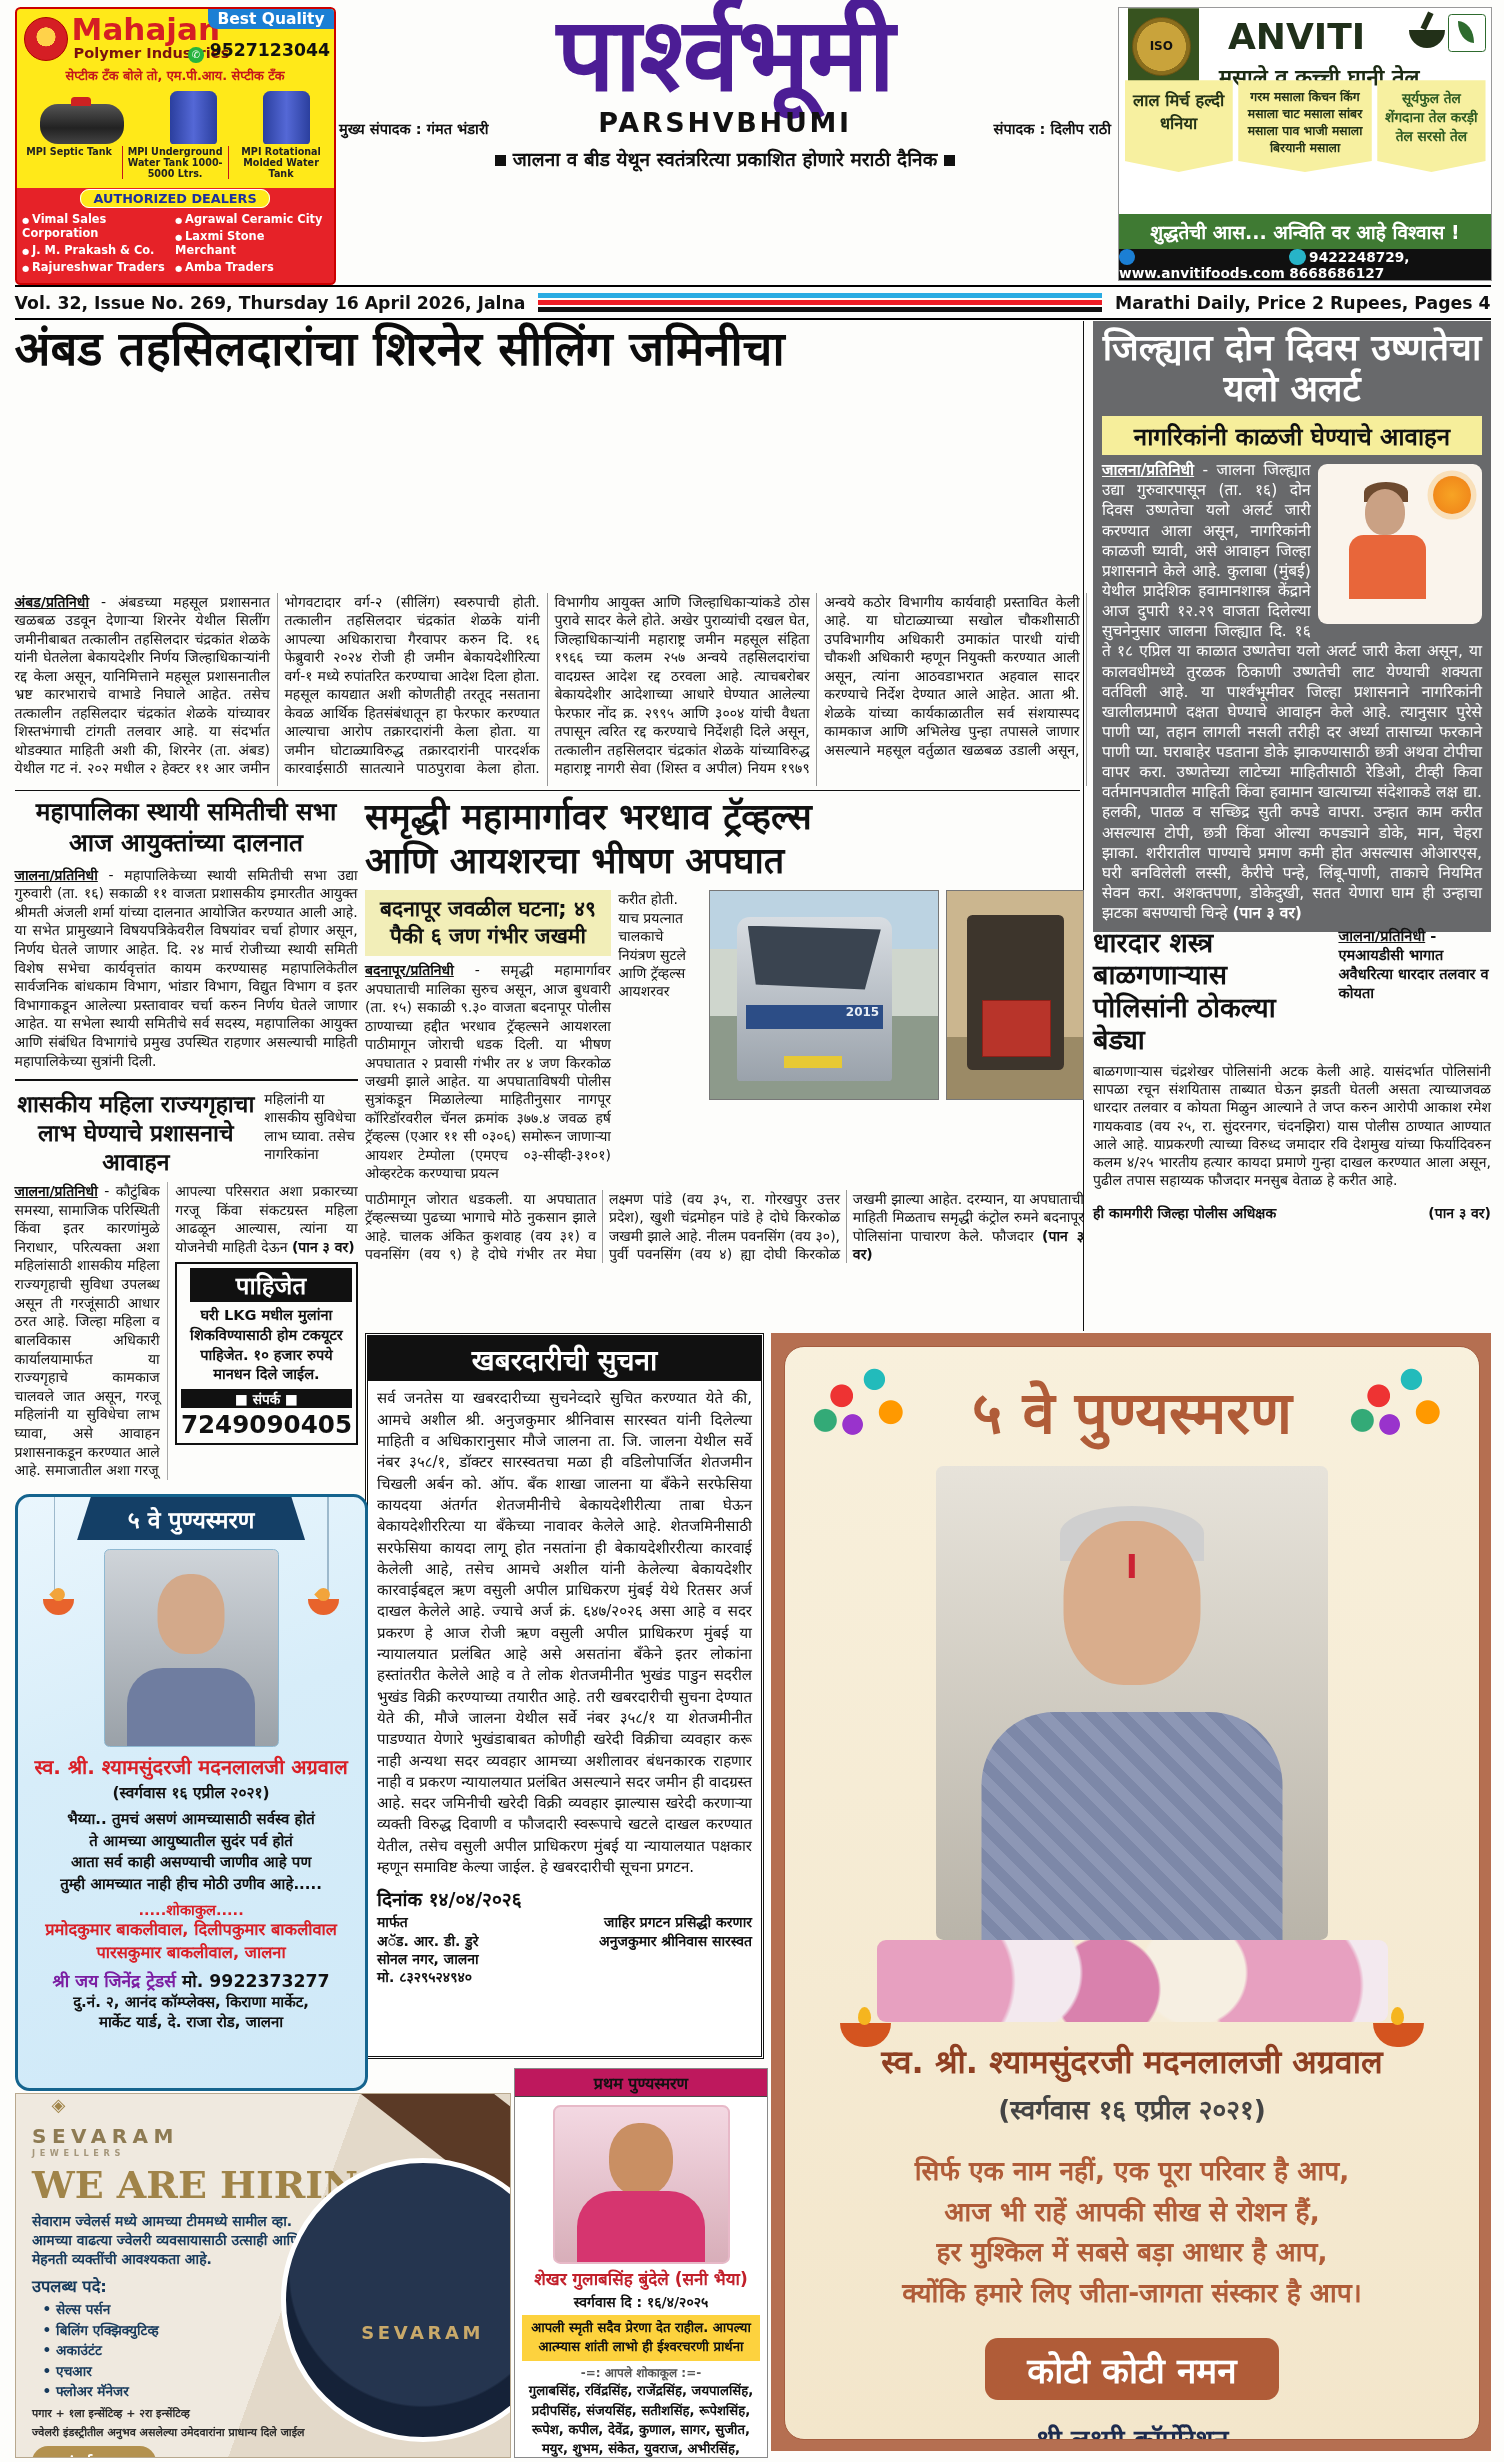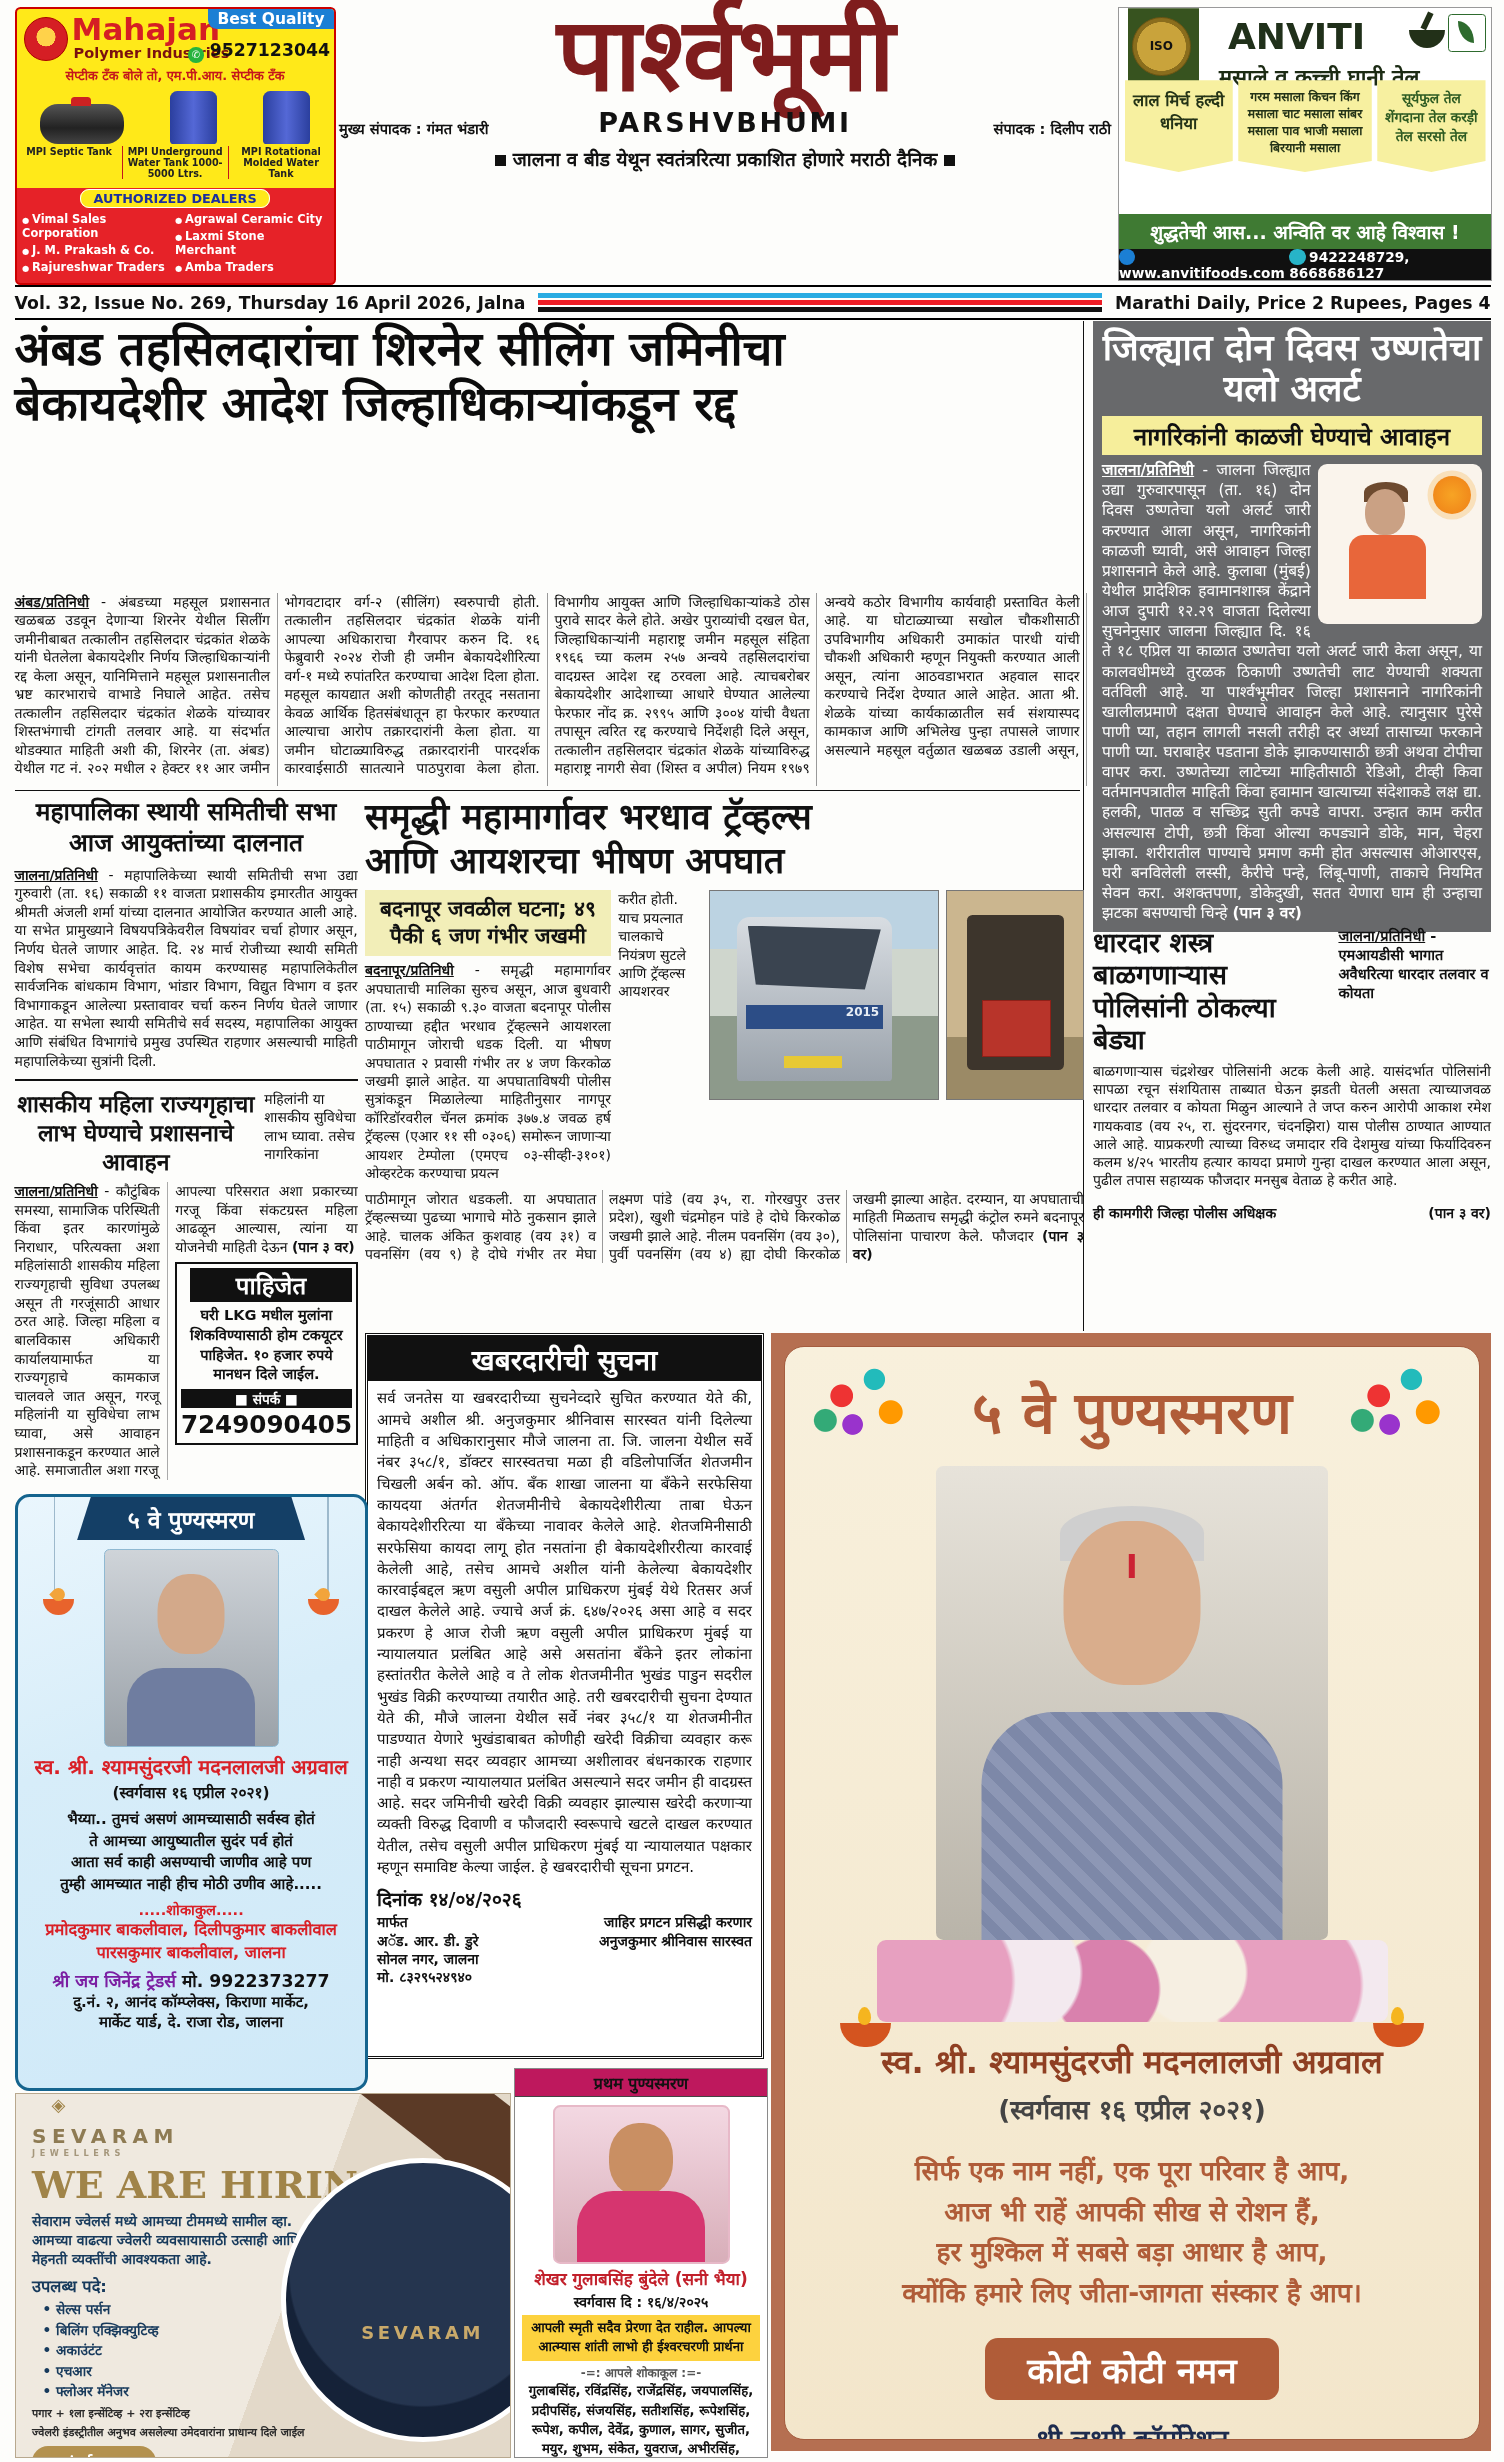--- a/index.html
+++ b/index.html
@@ -31,21 +31,21 @@
   .mah-lbls div{flex:1;text-align:center;border-left:1.8px solid #c4161c;padding:0 1.8px;}
   .mah-lbls div:first-child{border-left:none;}
   .authdl{position:relative;text-align:center;margin-top:2.7px;}
   .authdl span{background:#ffe919;color:#1b2f9e;font-weight:bold;font-size:12.8px;padding:0.9px 12.8px;border-radius:9px;border:0.9px solid #fff;}
   .dealers{display:flex;color:#fff;font-weight:bold;font-size:11.4px;padding:3.6px 5.5px;}
   .dealers ul{list-style:none;margin:0;padding:0;flex:1;}
   .dealers li:before{content:"● ";font-size:8.2px;}
   .dealers li{margin:2.7px 0;}
   
   .masthead{left:339px;top:3.6px;width:772px;height:275px;}
-  .mh-title{text-align:center;color:#7f1d1d;font-weight:800;font-size:102px;line-height:1.0;letter-spacing:-1.8px;}
+  .mh-title{text-align:center;color:#4c1d95;font-weight:800;font-size:102px;line-height:1.0;letter-spacing:-1.8px;}
   .mh-row{display:flex;align-items:flex-end;margin-top:1.8px;}
   .mh-row .ed{font-size:14.6px;font-weight:bold;flex:1;}
   .mh-eng{font-size:27px;font-weight:800;letter-spacing:2.7px;text-align:center;flex:1.4;}
   .mh-tagline{text-align:center;font-size:19px;font-weight:800;margin-top:7.3px;}
   .sq{display:inline-block;width:11px;height:11px;background:#111;vertical-align:0px;}
   
   .anviti{left:1118px;top:7.3px;width:372px;height:272px;background:#fff;border:0.9px solid #999;overflow:hidden;}
   .anv-ribbon{position:absolute;left:9px;top:0;width:71px;height:108px;background:#37531f;
               clip-path:polygon(0 0,100% 0,100% 100%,50% 82%,0 100%);}
   .iso{position:absolute;left:12.8px;top:9px;width:57px;height:57px;border-radius:50%;
@@ -298,21 +298,20 @@
     <span class="stripes">
         <i style="background:#29abe2;"></i>
         <i style="background:#ed1c24;"></i>
         <i style="background:#111;"></i>
       </span>
     <span>Marathi Daily, Price 2 Rupees, Pages 4</span>
   </div>
 
   <div class="abs lead-h">
     <div>अंबड तहसिलदारांचा शिरनेर सीलिंग जमिनीचा</div>
-    <div>बेकायदेशीर आदेश जिल्हाधिकाऱ्यांकडून रद्द</div>
   </div>
   <div class="abs lead-body just">
     <span class="b u">अंबड/प्रतिनिधी</span><span> - अंबडच्या महसूल प्रशासनात खळबळ उडवून देणाऱ्या शिरनेर येथील सिलींग जमीनीबाबत तत्कालीन तहसिलदार चंद्रकांत शेळके यांनी घेतलेला बेकायदेशीर निर्णय जिल्हाधिकाऱ्यांनी रद्द केला असून, यानिमित्ताने महसूल प्रशासनातील भ्रष्ट कारभाराचे वाभाडे निघाले आहेत. तसेच तत्कालीन तहसिलदार चंद्रकांत शेळके यांच्यावर शिस्तभंगाची टांगती तलवार आहे. या संदर्भात थोडक्यात माहिती अशी की, शिरनेर (ता. अंबड) येथील गट नं. २०२ मधील २ हेक्टर ११ आर जमीन भोगवटादार वर्ग-२ (सीलिंग) स्वरुपाची होती. तत्कालीन तहसिलदार चंद्रकांत शेळके यांनी आपल्या अधिकाराचा गैरवापर करुन दि. १६ फेब्रुवारी २०२४ रोजी ही जमीन बेकायदेशीरित्या वर्ग-१ मध्ये रुपांतरित करण्याचा आदेश दिला होता. महसूल कायद्यात अशी कोणतीही तरतूद नसताना केवळ आर्थिक हितसंबंधातून हा फेरफार करण्यात आल्याचा आरोप तक्रारदारांनी केला होता. या जमीन घोटाळ्याविरुद्ध तक्रारदारांनी पारदर्शक कारवाईसाठी सातत्याने पाठपुरावा केला होता. विभागीय आयुक्त आणि जिल्हाधिकाऱ्यांकडे ठोस पुरावे सादर केले होते. अखेर पुराव्यांची दखल घेत, जिल्हाधिकाऱ्यांनी महाराष्ट्र जमीन महसूल संहिता १९६६ च्या कलम २५७ अन्वये तहसिलदारांचा वादग्रस्त आदेश रद्द ठरवला आहे. त्याचबरोबर बेकायदेशीर आदेशाच्या आधारे घेण्यात आलेल्या फेरफार नोंद क्र. २९९५ आणि ३००४ यांची वैधता तपासून त्वरित रद्द करण्याचे निर्देशही दिले असून, तत्कालीन तहसिलदार चंद्रकांत शेळके यांच्याविरुद्ध महाराष्ट्र नागरी सेवा (शिस्त व अपील) नियम १९७९ अन्वये कठोर विभागीय कार्यवाही प्रस्तावित केली आहे. या घोटाळ्याच्या सखोल चौकशीसाठी उपविभागीय अधिकारी उमाकांत पारधी यांची चौकशी अधिकारी म्हणून नियुक्ती करण्यात आली असून, त्यांना आठवडाभरात अहवाल सादर करण्याचे निर्देश देण्यात आले आहेत. आता श्री. शेळके यांच्या कार्यकाळातील सर्व संशयास्पद कामकाज आणि अभिलेख पुन्हा तपासले जाणार असल्याने महसूल वर्तुळात खळबळ उडाली असून, भविष्यात अशा गैरप्रकारांना चाप बसण्यास मोठी मदत होणार आहे.</span>
   </div>
   <div class="abs hrule"></div>
   <div class="abs vrule-main"></div>
 
   <div class="abs weather">
     <h1>जिल्ह्यात दोन दिवस उष्णतेचा यलो अलर्ट</h1>
     <div class="w-sub">नागरिकांनी काळजी घेण्याचे आवाहन</div>

